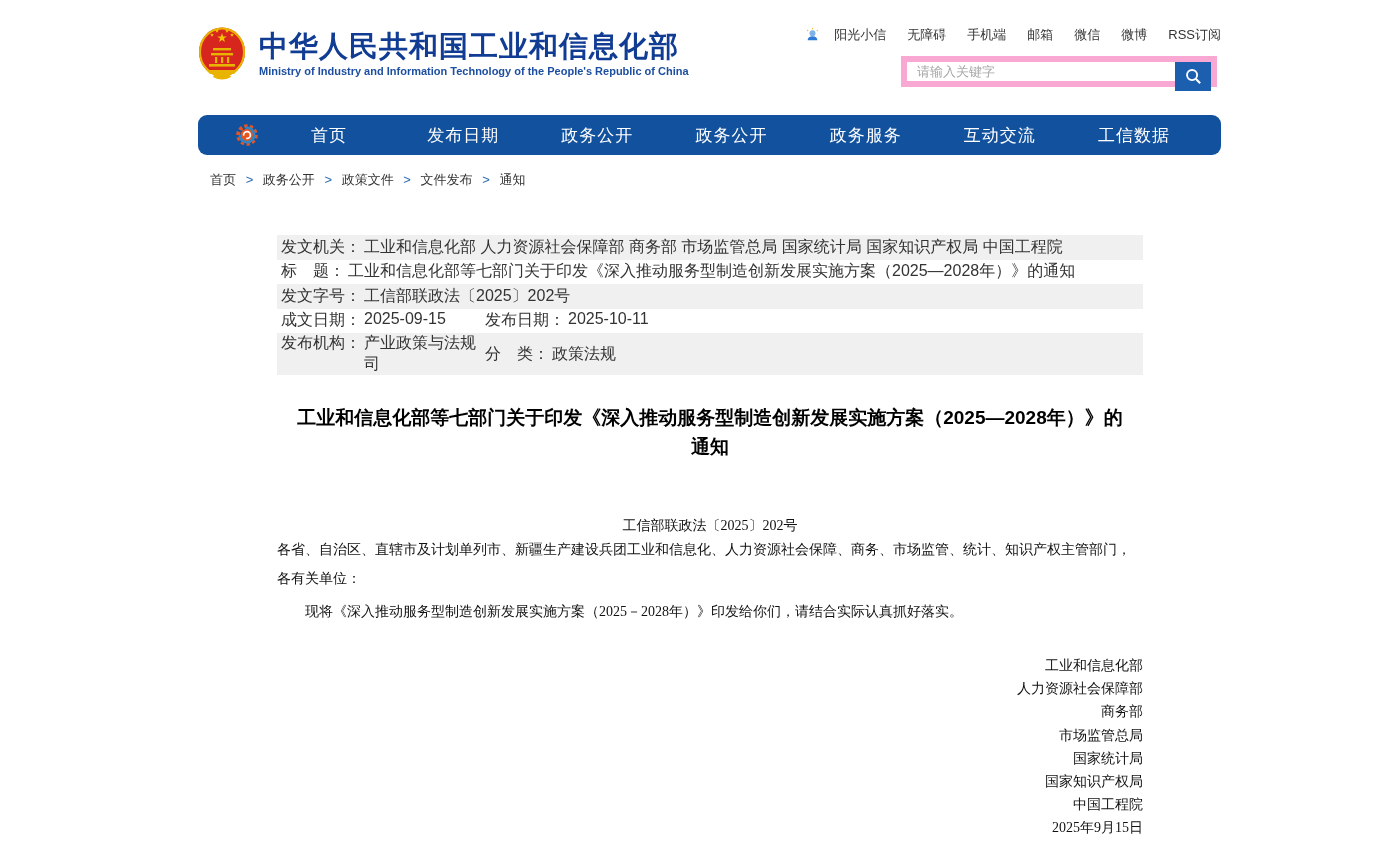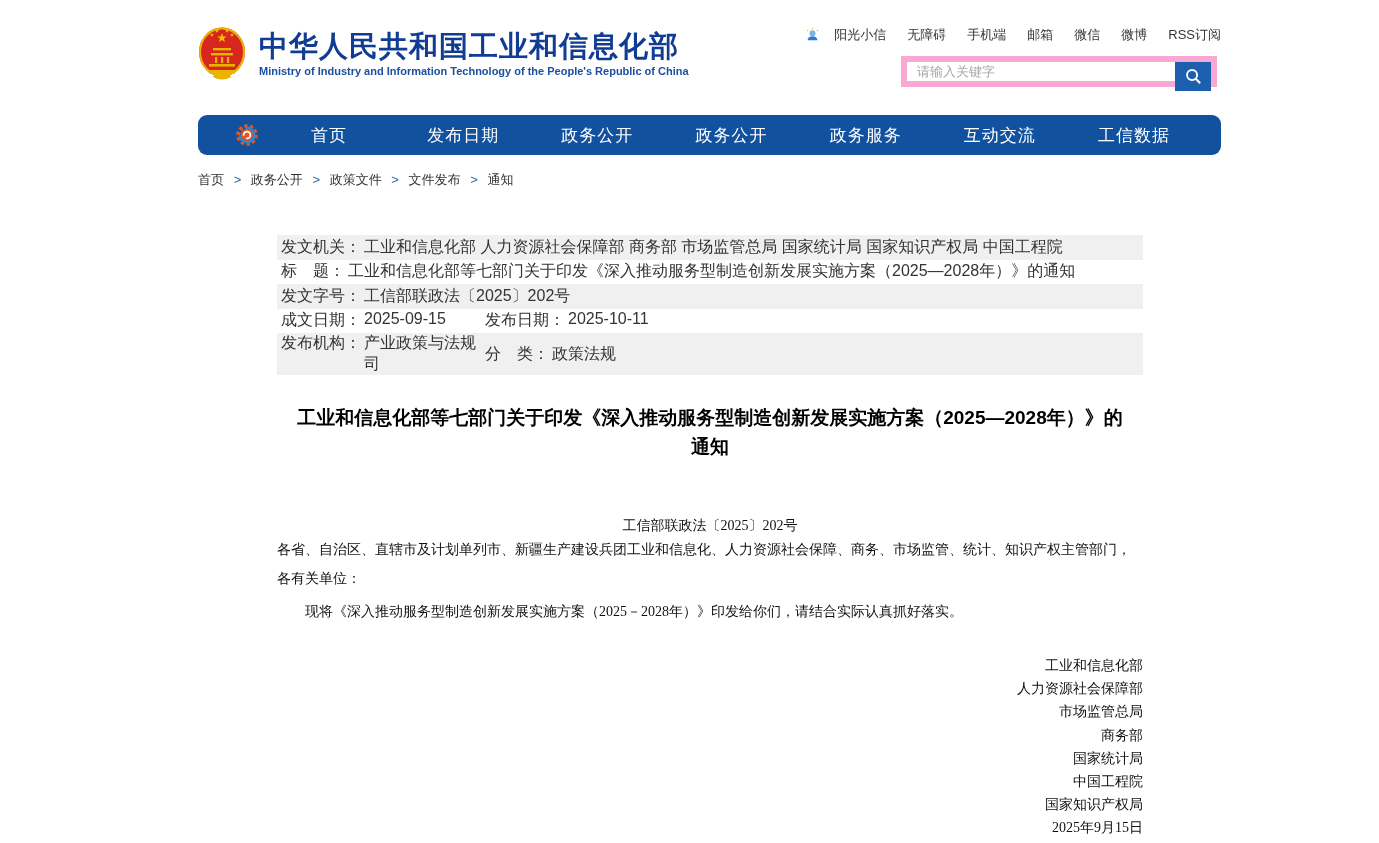--- a/index.html
+++ b/index.html
@@ -28,21 +28,21 @@
   .search-bar input::placeholder{color:#A7A7A7;}
   .search-btn{width:36px;height:29px;background:#1C5FAF;border:0;display:flex;align-items:center;justify-content:center;cursor:pointer;padding:0;}
 
   
   .main-nav{position:absolute;top:115px;left:0;width:1023px;height:40px;background:#11519E;border-radius:9px;display:flex;align-items:center;}
   .nav-logo{width:26px;height:26px;margin-left:38px;flex:0 0 26px;}
   .nav-items{flex:1;display:flex;margin-right:20px;}
   .nav-item{flex:1;text-align:center;color:#ffffff;font-size:17px;text-decoration:none;cursor:pointer;letter-spacing:1px;}
 
   
-  .breadcrumb{position:absolute;top:171px;left:0;font-size:13px;color:#333;}
+  .breadcrumb{position:absolute;top:171px;left:12px;font-size:13px;color:#333;}
   .breadcrumb a{color:#333;text-decoration:none;cursor:pointer;}
   .breadcrumb .sep{color:#2A6AB0;margin:0 6px;}
   .breadcrumb .current{color:#333;}
 
   
   .document{position:absolute;top:235px;left:79px;width:866px;}
   .meta-table{width:100%;font-size:16px;color:#333;}
   .meta-row{display:flex;align-items:center;min-height:24.5px;padding:0 4px;box-sizing:border-box;}
   .meta-row.alt{background:#F0F0F0;}
   .meta-cell{display:flex;white-space:nowrap;}
@@ -202,22 +202,22 @@
 
     <h1 class="doc-title">工业和信息化部等七部门关于印发《深入推动服务型制造创新发展实施方案（2025—2028年）》的通知</h1>
     <div class="doc-number">工信部联政法〔2025〕202号</div>
 
     <p class="para para1">各省、自治区、直辖市及计划单列市、新疆生产建设兵团工业和信息化、人力资源社会保障、商务、市场监管、统计、知识产权主管部门，各有关单位：</p>
     <p class="para para2">现将《深入推动服务型制造创新发展实施方案（2025－2028年）》印发给你们，请结合实际认真抓好落实。</p>
 
     <div class="signatures">
       <div>工业和信息化部</div>
       <div>人力资源社会保障部</div>
+      <div>商务部</div>
       <div>市场监管总局</div>
-      <div>商务部</div>
       <div>国家统计局</div>
+      <div>国家知识产权局</div>
       <div>中国工程院</div>
-      <div>国家知识产权局</div>
       <div>2025年9月15日</div>
     </div>
 
   </main>
 </div>
 
 </body></html>

